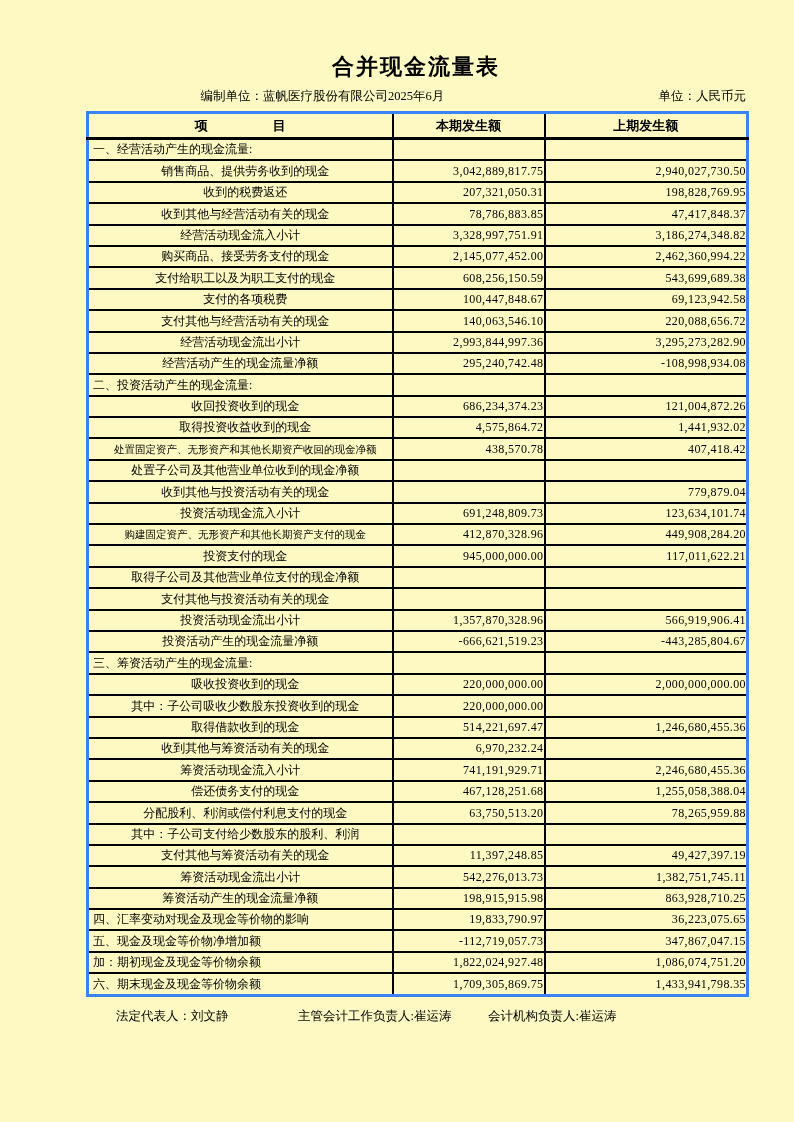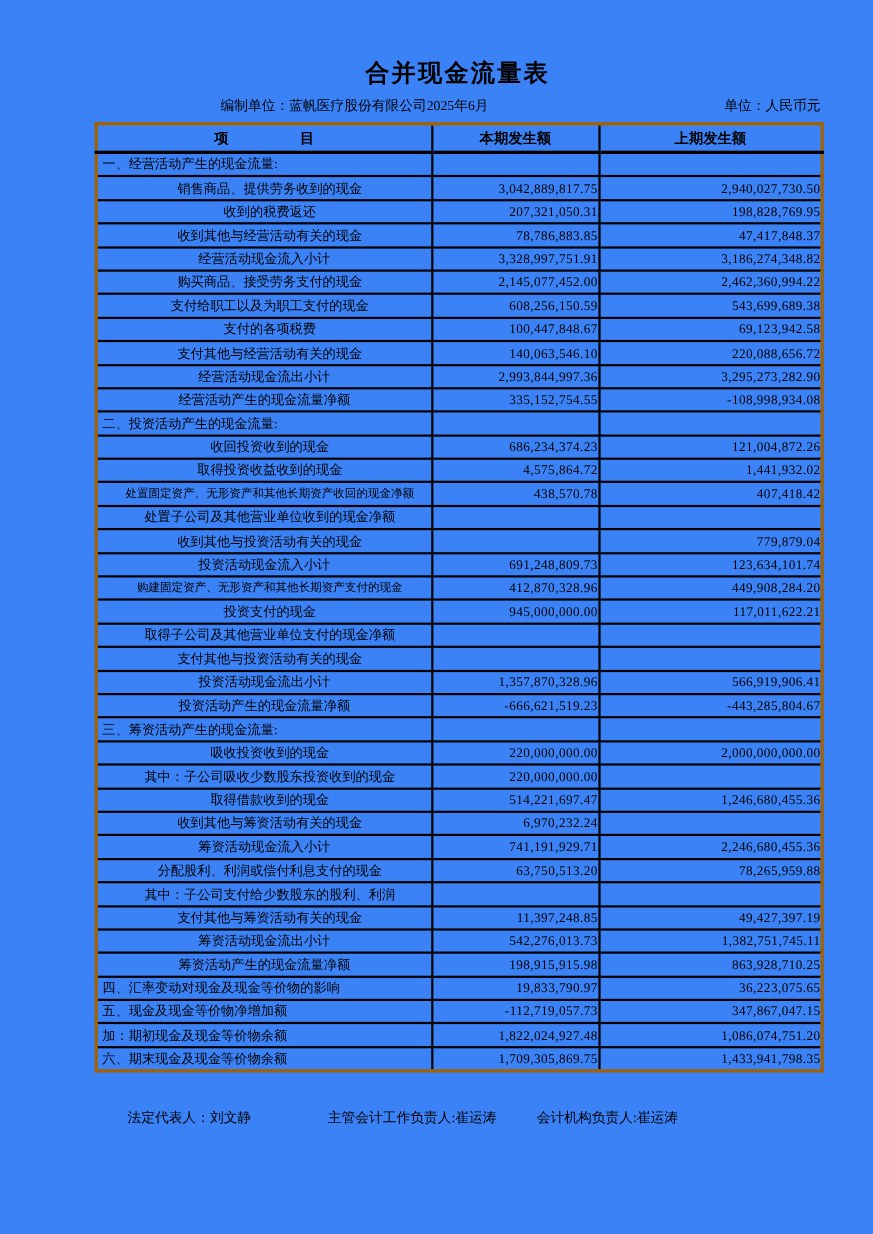--- a/index.html
+++ b/index.html
@@ -1,40 +1,40 @@
 <!DOCTYPE html>
 <html lang="zh"><head>
 <meta charset="utf-8">
 <style>
   html,body { margin:0; padding:0; background:#ffffff; }
   .page {
     position:relative;
     width:794px; height:1122px;
-    background:#3b82f6;
+    background:#fef9c3;
     color:#000;
     font-family:"Liberation Serif","DejaVu Serif",serif;
     overflow:hidden;
   }
   .doc-title {
     position:absolute; top:52px; left:86px; width:660px;
     text-align:center;
     font-size:22px; font-weight:bold; letter-spacing:2px;
   }
   .meta-row {
     position:absolute; top:88px; left:86px; width:660px;
     font-size:12.5px; display:flex; align-items:baseline;
   }
   .meta-left  { flex:1 1 0; text-align:right; }
   .meta-center{ flex:0 0 auto; text-align:center; }
   .meta-right { flex:1 1 0; text-align:right; }
 
   table.cf-table {
     position:absolute; top:111px; left:86px;
     width:660px; border-collapse:collapse; table-layout:fixed;
-    border:3px solid #a16207;
+    border:3px solid #3b82f6;
   }
   .col-item  { width:305px; }
   .col-cur   { width:152px; }
   .col-prior { width:203px; }
 
   table.cf-table th {
     border:2px solid #000;
     border-bottom:3px solid #000;
     height:23px;
     font-size:13px; font-weight:bold;
@@ -139,21 +139,21 @@
           <td class="c-num">140,063,546.10</td>
           <td class="c-num">220,088,656.72</td>
         </tr>
         <tr>
           <td class="c-label center">经营活动现金流出小计</td>
           <td class="c-num">2,993,844,997.36</td>
           <td class="c-num">3,295,273,282.90</td>
         </tr>
         <tr>
           <td class="c-label center">经营活动产生的现金流量净额</td>
-          <td class="c-num">335,152,754.55</td>
+          <td class="c-num">295,240,742.48</td>
           <td class="c-num">-108,998,934.08</td>
         </tr>
         <tr>
           <td class="c-label section">二、投资活动产生的现金流量:</td>
           <td class="c-num"></td>
           <td class="c-num"></td>
         </tr>
         <tr>
           <td class="c-label item">收回投资收到的现金</td>
           <td class="c-num">686,234,374.23</td>
@@ -236,20 +236,25 @@
         </tr>
         <tr>
           <td class="c-label item">收到其他与筹资活动有关的现金</td>
           <td class="c-num">6,970,232.24</td>
           <td class="c-num"></td>
         </tr>
         <tr>
           <td class="c-label center">筹资活动现金流入小计</td>
           <td class="c-num">741,191,929.71</td>
           <td class="c-num">2,246,680,455.36</td>
+        </tr>
+        <tr>
+          <td class="c-label item">偿还债务支付的现金</td>
+          <td class="c-num">467,128,251.68</td>
+          <td class="c-num">1,255,058,388.04</td>
         </tr>
         <tr>
           <td class="c-label item">分配股利、利润或偿付利息支付的现金</td>
           <td class="c-num">63,750,513.20</td>
           <td class="c-num">78,265,959.88</td>
         </tr>
         <tr>
           <td class="c-label item">其中：子公司支付给少数股东的股利、利润</td>
           <td class="c-num"></td>
           <td class="c-num"></td>

